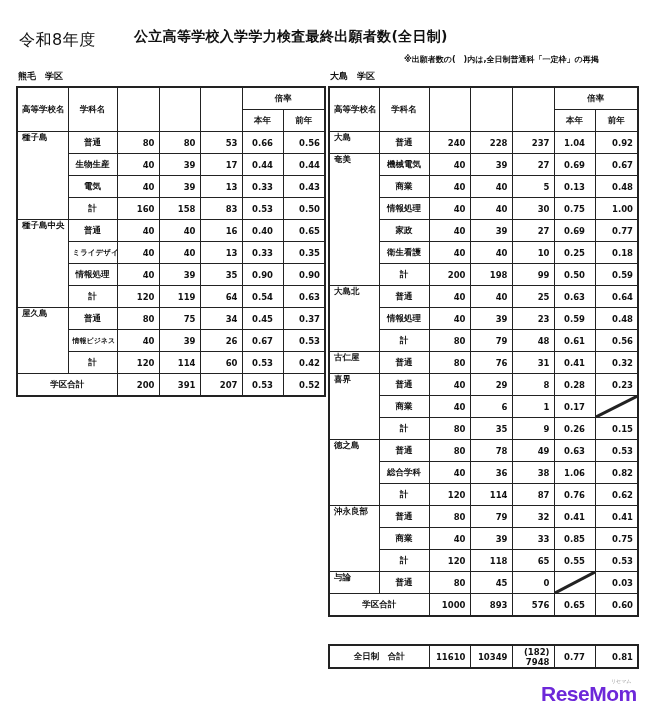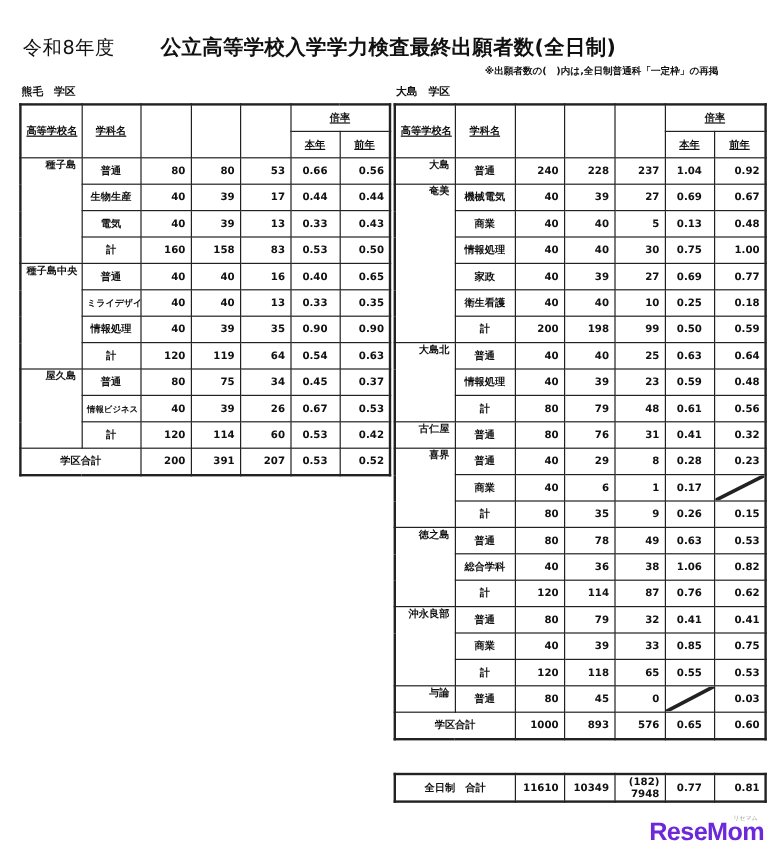--- a/index.html
+++ b/index.html
@@ -1,31 +1,31 @@
 <!DOCTYPE html>
 <html><head>
 <meta charset="utf-8">
 <style>
   html, body { margin:0; padding:0; background:#ffffff; }
   body { width:651px; height:719px; position:relative; overflow:hidden;
          font-family:"DejaVu Sans", "Liberation Sans", sans-serif; color:#111; }
   .abs { position:absolute; }
   .era { left:19px; top:30px; font-size:16px; font-weight:normal; letter-spacing:0.5px; }
-  .title { left:134px; top:28px; font-size:17px; font-weight:bold; letter-spacing:0.3px; }
+  .title { left:134px; top:28px; font-size:14px; font-weight:bold; letter-spacing:0.3px; }
   .note { left:385px; top:54px; font-size:8px; font-weight:bold;margin-left:19px; }
   .district { font-size:9px; font-weight:bold; top:70px; }
   table.grid { position:absolute; border-collapse:collapse; table-layout:fixed;
                font-size:8.5px; font-weight:bold; }
   table.grid td, table.grid th { border:1px solid #222; padding:0 4px; height:21px;
                overflow:hidden; white-space:nowrap; }
   table.grid { border:2px solid #222; }
-  table.grid th { font-weight:bold; vertical-align:middle;text-decoration:underline; }
+  table.grid th { font-weight:bold; vertical-align:middle; }
   td.num { text-align:right; }
   td.ctr { text-align:center; }
-  td.school { text-align:right; vertical-align:top; padding-top:5px; }
+  td.school { text-align:left; vertical-align:top; padding-top:5px; }
   td.small { font-size:7.5px; line-height:9px; white-space:normal; }
   td.tiny { font-size:7px; padding:0 1px; }
   th.h2 { height:18px; }
   td.diag { position:relative; }
   td.diag svg { position:absolute; left:0; top:0; width:100%; height:100%; }
   .logo { left:541px; top:682px; font-size:21px; font-weight:bold; color:#6d28d9;
           font-family:"Liberation Sans", sans-serif; letter-spacing:-0.5px; }
   .logo-sub { left:611px; top:678px; font-size:5px; color:#9a9a9a; }
   .twoline { line-height:9px; display:block;margin-left:44px; }
 </style>

